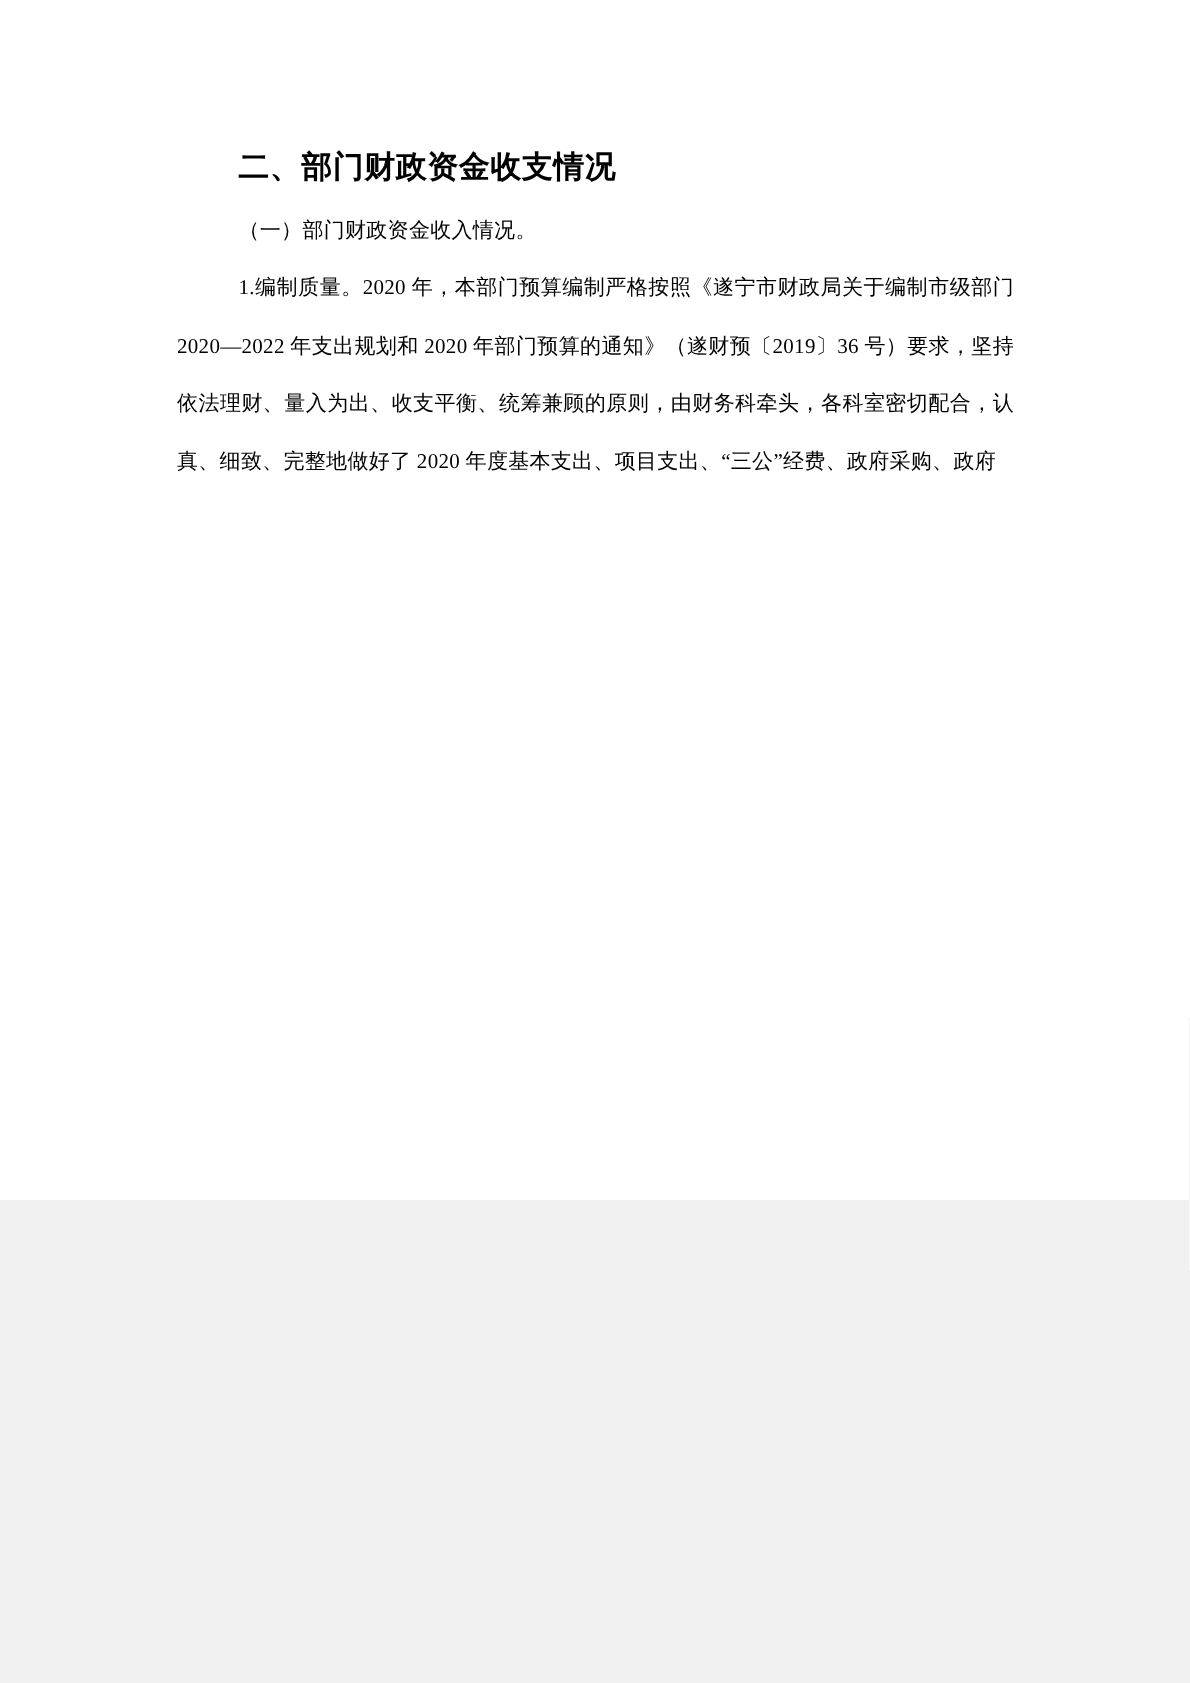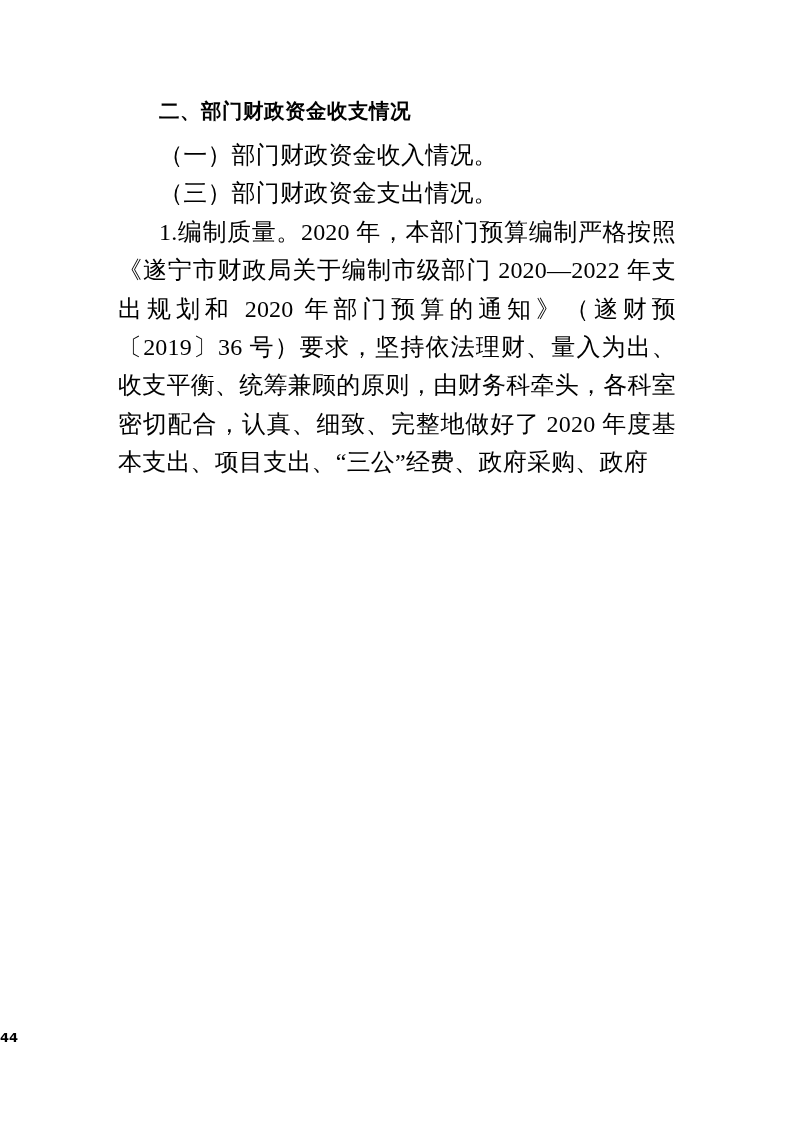--- a/index.html
+++ b/index.html
@@ -3,21 +3,21 @@
 <meta charset="utf-8">
 <style>
   html, body {
     margin: 0;
     padding: 0;
     background: #f0f0f0;
   }
   .page {
     position: relative;
     width: 793px;
-    height: 1122px;
+    height: 800px;
     background: #ffffff;
     margin: 0 auto;
     overflow: hidden;
     font-family: "Liberation Serif", "DejaVu Serif", serif;
     color: #000000;
   }
   .content {
     position: absolute;
     left: 118px;
     top: 92px;
@@ -27,21 +27,21 @@
     font-family: "DejaVu Sans", "Liberation Sans", sans-serif;
     font-weight: bold;
     font-size: 20.5px;
     letter-spacing: 0.5px;
     line-height: 38px;
     text-indent: 41px;
     margin: 0 0 6px 0;
     white-space: nowrap;
   }
   .para {
-    font-size: 24px;
+    font-size: 14px;
     line-height: 38.4px;
     text-align: justify;
     text-align-last: left;
     text-indent: 41px;
     margin: 0;
     letter-spacing: 0.2px;
   }
   .para-indent-extra {
     text-indent: 50px;
   }
@@ -61,21 +61,20 @@
 <body>
 
 <div class="page">
   <div class="content">
 
     <h2 class="heading">二、部门财政资金收支情况</h2>
 
     <p class="para">（一）部门财政资金收入情况。</p>
 
 
-    <p class="para">（三）部门财政资金支出情况。</p>
 
 
 
 
     <p class="para">1.编制质量。2020 年，本部门预算编制严格按照《遂宁市财政局关于编制市级部门 2020—2022 年支出规划和 2020 年部门预算的通知》（遂财预〔2019〕36 号）要求，坚持依法理财、量入为出、收支平衡、统筹兼顾的原则，由财务科牵头，各科室密切配合，认真、细致、完整地做好了 2020 年度基本支出、项目支出、“三公”经费、政府采购、政府</p>
 
   </div>
 
   <div class="page-number">44</div>
 </div>

